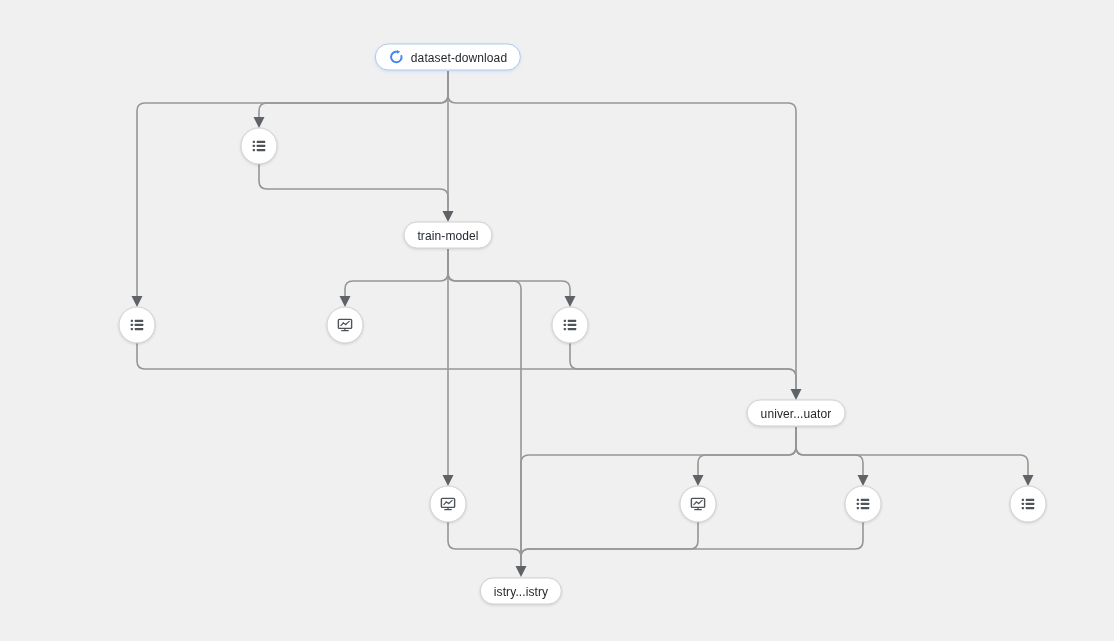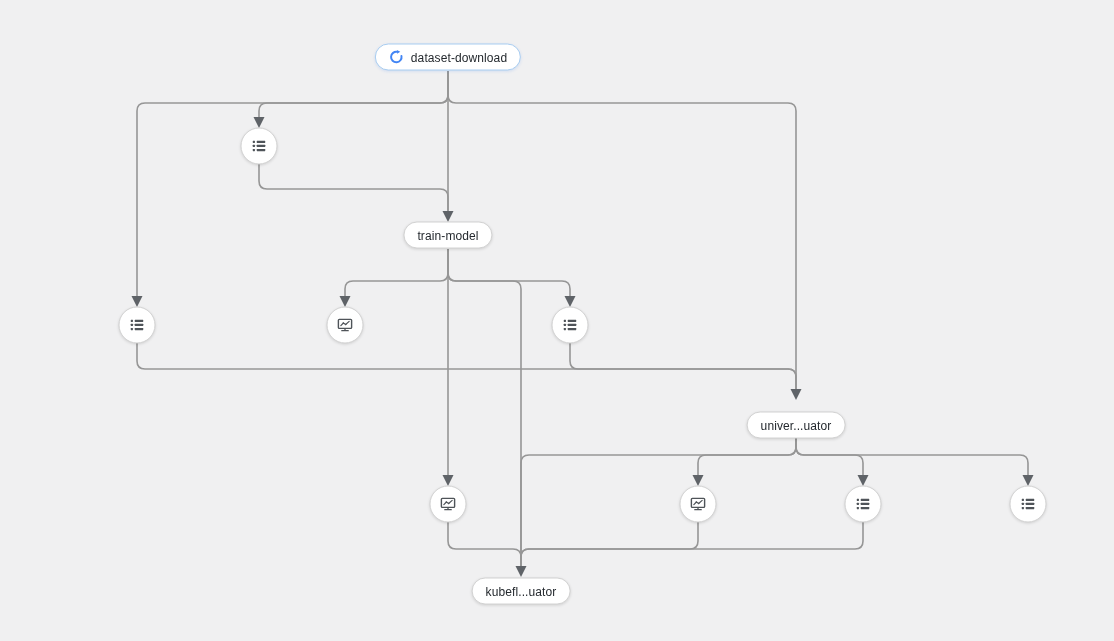--- a/index.html
+++ b/index.html
@@ -150,21 +150,21 @@
           <svg viewBox="0 0 18 18" width="17" height="17" fill="#4f5459">
             <rect x="2.4" y="3.4" width="2.3" height="2.3" rx="0.4"></rect>
             <rect x="6.6" y="3.4" width="9" height="2.3" rx="0.4"></rect>
             <rect x="2.4" y="7.8" width="2.3" height="2.3" rx="0.4"></rect>
             <rect x="6.6" y="7.8" width="9" height="2.3" rx="0.4"></rect>
             <rect x="2.4" y="12.2" width="2.3" height="2.3" rx="0.4"></rect>
             <rect x="6.6" y="12.2" width="9" height="2.3" rx="0.4"></rect>
           </svg>
         </span>
       </div>
-      <div class="node task" style="left: 796px; top: 413px; margin-top: 12px;">
+      <div class="node task" style="left: 796px; top: 413px;">
         <span>univer...uator</span>
       </div>
       <div class="node artifact" style="left: 448px; top: 504px;">
         <span class="icon">
           <svg viewBox="0 0 18 18" width="17" height="17">
             <rect x="2" y="3" width="14" height="9.6" rx="1" fill="none" stroke="#4f5459" stroke-width="1.5"></rect>
             <path d="M9 12.6 V14.4" stroke="#4f5459" stroke-width="1.4"></path>
             <path d="M5.6 15 H12.4" stroke="#4f5459" stroke-width="1.4" stroke-linecap="round"></path>
             <path d="M4.6 9.6 L7.3 6.9 L9.7 8.5 L13.4 5.2" fill="none" stroke="#4f5459" stroke-width="1.3" stroke-linejoin="round" stroke-linecap="round"></path>
             <circle cx="7.3" cy="6.9" r="0.8" fill="#4f5459"></circle>
@@ -202,16 +202,16 @@
             <rect x="2.4" y="3.4" width="2.3" height="2.3" rx="0.4"></rect>
             <rect x="6.6" y="3.4" width="9" height="2.3" rx="0.4"></rect>
             <rect x="2.4" y="7.8" width="2.3" height="2.3" rx="0.4"></rect>
             <rect x="6.6" y="7.8" width="9" height="2.3" rx="0.4"></rect>
             <rect x="2.4" y="12.2" width="2.3" height="2.3" rx="0.4"></rect>
             <rect x="6.6" y="12.2" width="9" height="2.3" rx="0.4"></rect>
           </svg>
         </span>
       </div>
       <div class="node task" style="left: 521px; top: 591px;">
-        <span>kubefl...uator</span>
+        <span>istry...istry</span>
       </div>
     </div>
 </div>
 
 </body></html>

